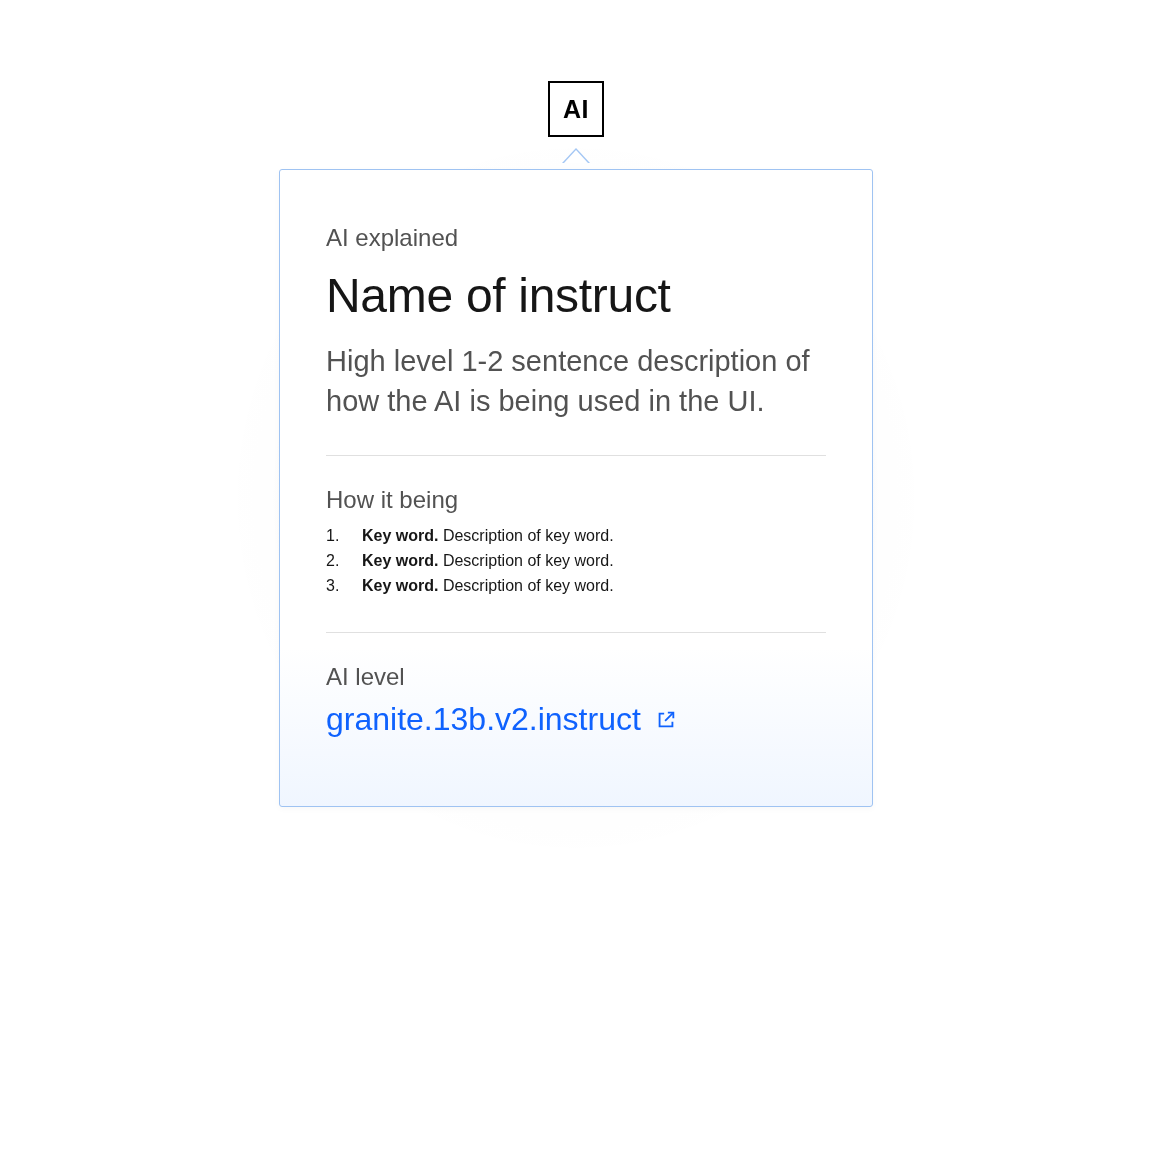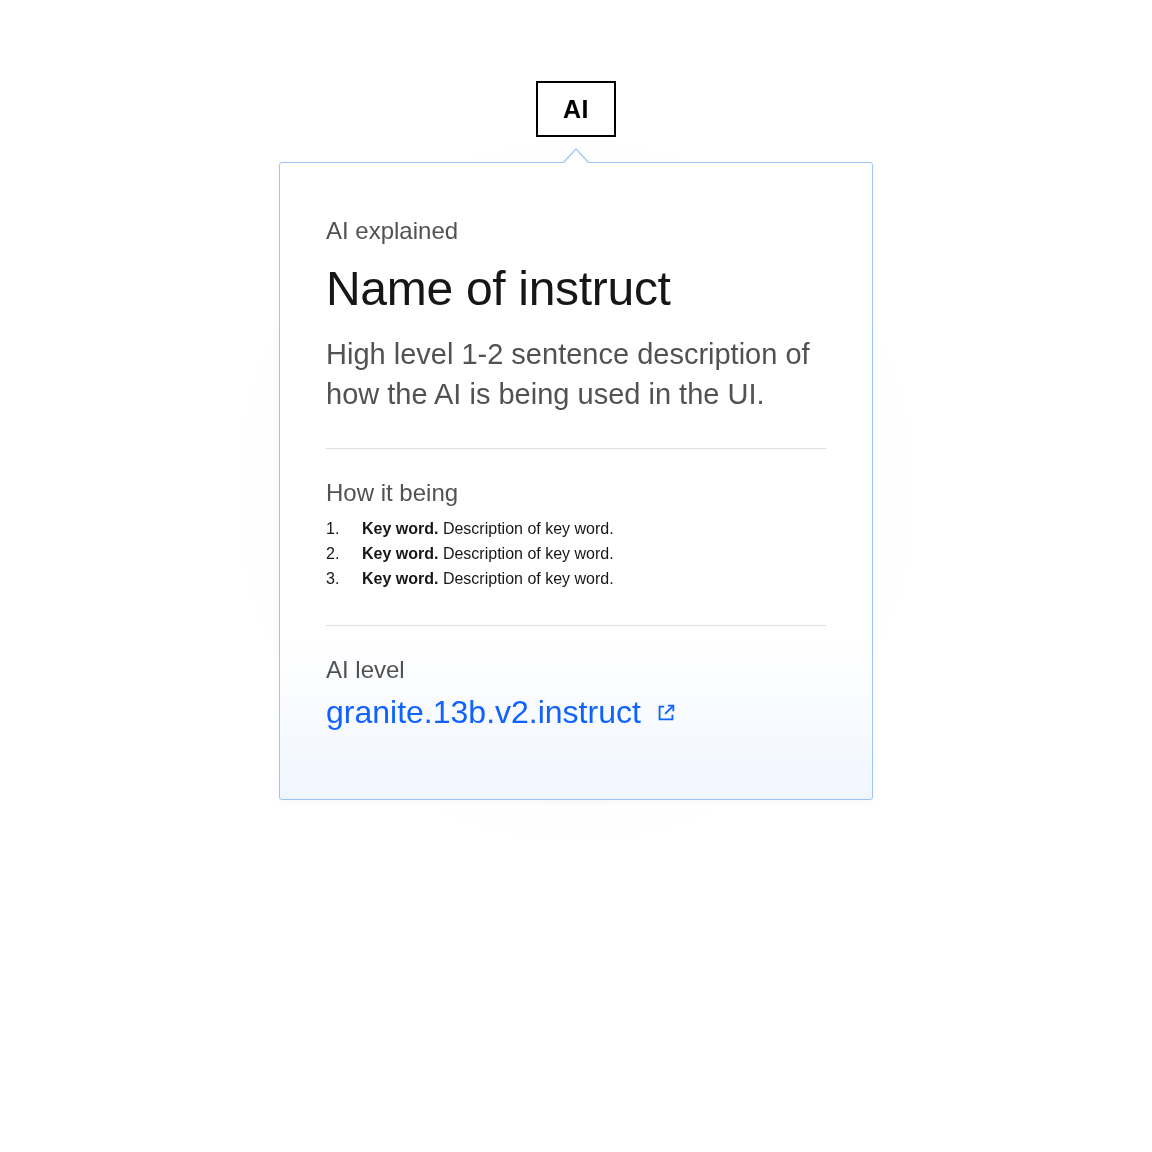--- a/index.html
+++ b/index.html
@@ -14,21 +14,21 @@
     .canvas {
       width: 100%;
       height: 100%;
       position: relative;
     }
     .ai-badge {
       position: absolute;
       top: 81px;
       left: 50%;
       transform: translateX(-50%);
-      width: 80px;
+      width: 56px;
       height: 56px;
       border: 2px solid #000000;
       display: flex;
       align-items: center;
       justify-content: center;
       font-weight: 700;
       font-size: 25px;
       letter-spacing: 0.5px;
       background: #ffffff;
       color: #000000;
@@ -62,21 +62,21 @@
       position: absolute;
       top: 1.5px;
       left: 50%;
       transform: translateX(-50%);
       width: 0; height: 0;
       border-left: 12.5px solid transparent;
       border-right: 12.5px solid transparent;
       border-bottom: 13.5px solid #ffffff;
     }
     .popover {
-      margin-top: 14px;
+      margin-top: 21px;
       width: 594px;
       border: 1px solid #9fc3f2;
       border-radius: 3px;
       background: linear-gradient(180deg, #ffffff 0%, #ffffff 75%, #f0f6ff 100%);
       padding: 54px 46px 68px 46px;
       position: relative;
       box-shadow: 0 2px 6px rgba(0,0,0,0.03);
     }
     .popover::before{
       content:"";

